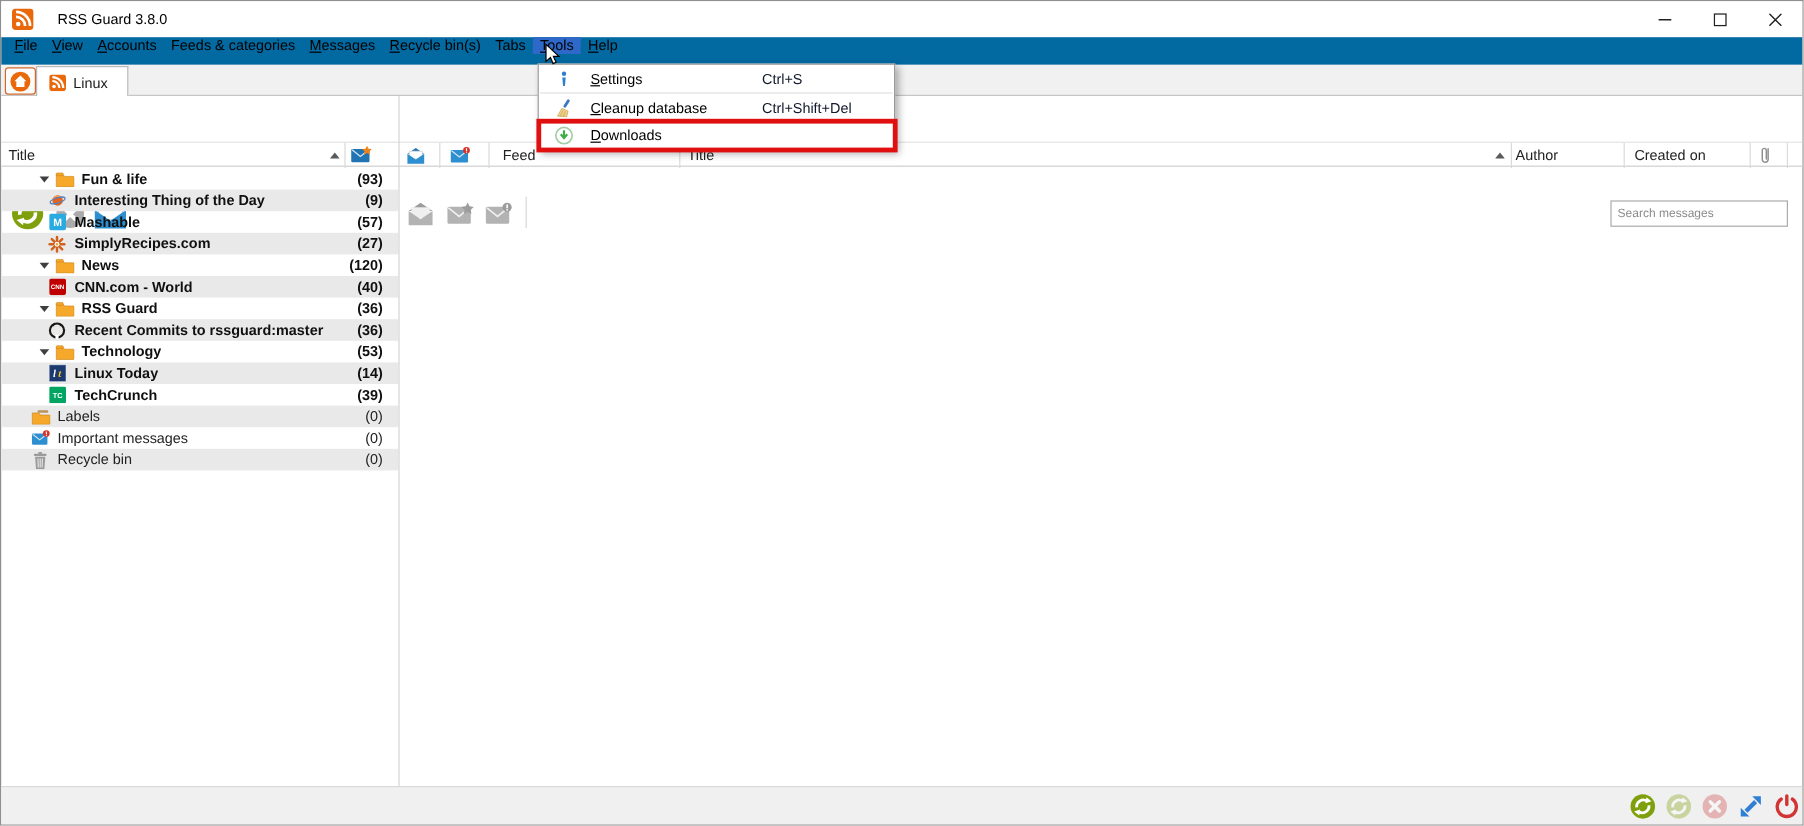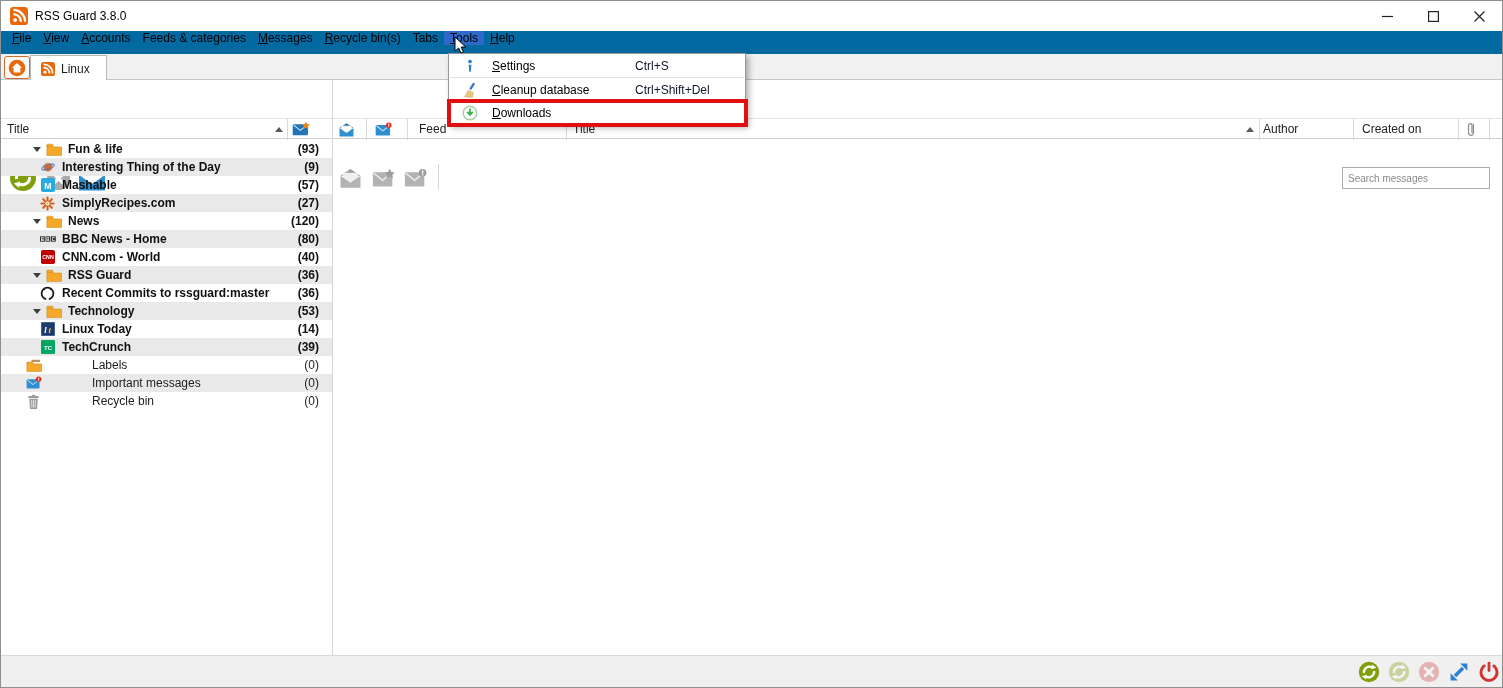--- a/index.html
+++ b/index.html
@@ -4,21 +4,21 @@
 <style>
   * { margin:0; padding:0; box-sizing:border-box; }
   html,body { background:#bfbfbf; font-family:"Liberation Sans", sans-serif; }
   #window {
     position:relative; width:1503px; height:688px; background:#ffffff;
     border:1px solid #8f8f8f; overflow:hidden; font-size:12px; color:#1a1a1a;
   }
   
   .titlebar { position:absolute; top:0; left:0; right:0; height:30px; background:#fff; display:flex; align-items:center; }
   .app-logo { margin-left:9px; width:18px; height:18px; }
-  .app-title { margin-left:7px; font-size:12px; color:#000; }
+  .app-title { margin-left:20px; font-size:12px; color:#000; }
   .win-controls { position:absolute; right:0; top:0; display:flex; height:30px; }
   .win-btn { width:46px; height:30px; display:flex; align-items:center; justify-content:center; }
   
   .menubar { position:absolute; top:30px; left:0; right:0; height:23px; background:#0369a1; display:flex; align-items:flex-start; padding-left:5px; }
   .menu-item { padding:0 6px; display:flex; align-items:center; color:#000; }
   .menu-item.hl { background:#2e68c8; }
   .ak { text-decoration:underline; }
   
   .tabbar { position:absolute; top:53px; left:0; right:0; height:26px; background:#f1f1f1; border-bottom:1px solid #c6c6c6; }
   .home-btn { position:absolute; left:3px; top:2px; width:26px; height:23px; border:1px solid #d06a2c; border-radius:3px; background:#fbfbfb; display:flex; align-items:center; justify-content:center; }
@@ -37,21 +37,21 @@
   .hdr-icon { position:absolute; top:2px; }
   
   .feedlist { position:absolute; top:139px; left:0; width:331px; }
   .frow { height:18px; display:flex; align-items:center; font-weight:bold; color:#101010; }
   .frow:nth-child(even) { background:#e9e9e9; }
   .frow.plain { font-weight:normal; color:#222; }
   .tw { width:0; height:0; border-left:4px solid transparent; border-right:4px solid transparent; border-top:5px solid #3f3f3f; margin-right:4px; flex:none; }
   .lvl0 { padding-left:4px; }
   .lvl1 { padding-left:32px; }
   .lvl2 { padding-left:38px; }
-  .lvlS { padding-left:24px;gap:44px; }
+  .lvlS { padding-left:24px; }
   .ficon { width:17px; height:16px; margin-right:6px; flex:none; display:flex; align-items:center; justify-content:center; }
   .flabel { white-space:nowrap; }
   .fcount { margin-left:auto; padding-right:13px; }
   .splitter { position:absolute; left:331px; top:79px; bottom:32px; width:1px; background:#d4d4d4; }
   
   .statusbar { position:absolute; left:0; right:0; bottom:0; height:32px; background:#f0f0f0; border-top:1px solid #d9d9d9; }
   .sb-icon { position:absolute; top:5px; width:22px; height:22px; }
   .dis { opacity:.35; }
   
   .popup { position:absolute; left:447px; top:52px; width:298px; background:#fff; border:1px solid #9a9a9a; box-shadow:3px 3px 6px rgba(0,0,0,.30); z-index:50; }
@@ -285,34 +285,20 @@
       <span class="ficon">
           <svg width="16" height="13" viewBox="0 0 18 14">
             <path d="M1,2.2 h6.2 l1.6,2 H17 a0.8 0.8 0 0 1 0.8 0.8 V13 a0.8 0.8 0 0 1 -0.8 0.8 H1 Z" fill="#f6a82b" stroke="#cd831a" stroke-width="0.6"></path>
             <rect x="1" y="1" width="6.5" height="2.5" rx="0.8" fill="#f6a82b" stroke="#cd831a" stroke-width="0.6"></rect>
           </svg>
         </span>
       <span class="flabel">News</span>
       <span class="fcount">(120)</span>
     </div>
 
-    <div class="frow lvl2">
-      <span class="ficon">
-          <svg width="16" height="10" viewBox="0 0 18 8">
-            <rect x="0" y="1" width="5.4" height="6" fill="#2b2b2b"></rect>
-            <rect x="6.2" y="1" width="5.4" height="6" fill="#2b2b2b"></rect>
-            <rect x="12.4" y="1" width="5.4" height="6" fill="#2b2b2b"></rect>
-            <text x="2.7" y="6" font-size="5" font-weight="bold" fill="#fff" text-anchor="middle" font-family="Liberation Sans, sans-serif">B</text>
-            <text x="8.9" y="6" font-size="5" font-weight="bold" fill="#fff" text-anchor="middle" font-family="Liberation Sans, sans-serif">B</text>
-            <text x="15.1" y="6" font-size="5" font-weight="bold" fill="#fff" text-anchor="middle" font-family="Liberation Sans, sans-serif">C</text>
-          </svg>
-        </span>
-      <span class="flabel">BBC News - Home</span>
-      <span class="fcount">(80)</span>
-    </div>
 
     <div class="frow lvl2">
       <span class="ficon">
           <svg width="14" height="14" viewBox="0 0 16 16">
             <rect width="16" height="16" rx="2" fill="#c00000"></rect>
             <text x="8" y="10.5" font-size="6" font-weight="bold" fill="#fff" text-anchor="middle" font-family="Liberation Sans, sans-serif">CNN</text>
           </svg>
         </span>
       <span class="flabel">CNN.com - World</span>
       <span class="fcount">(40)</span>

